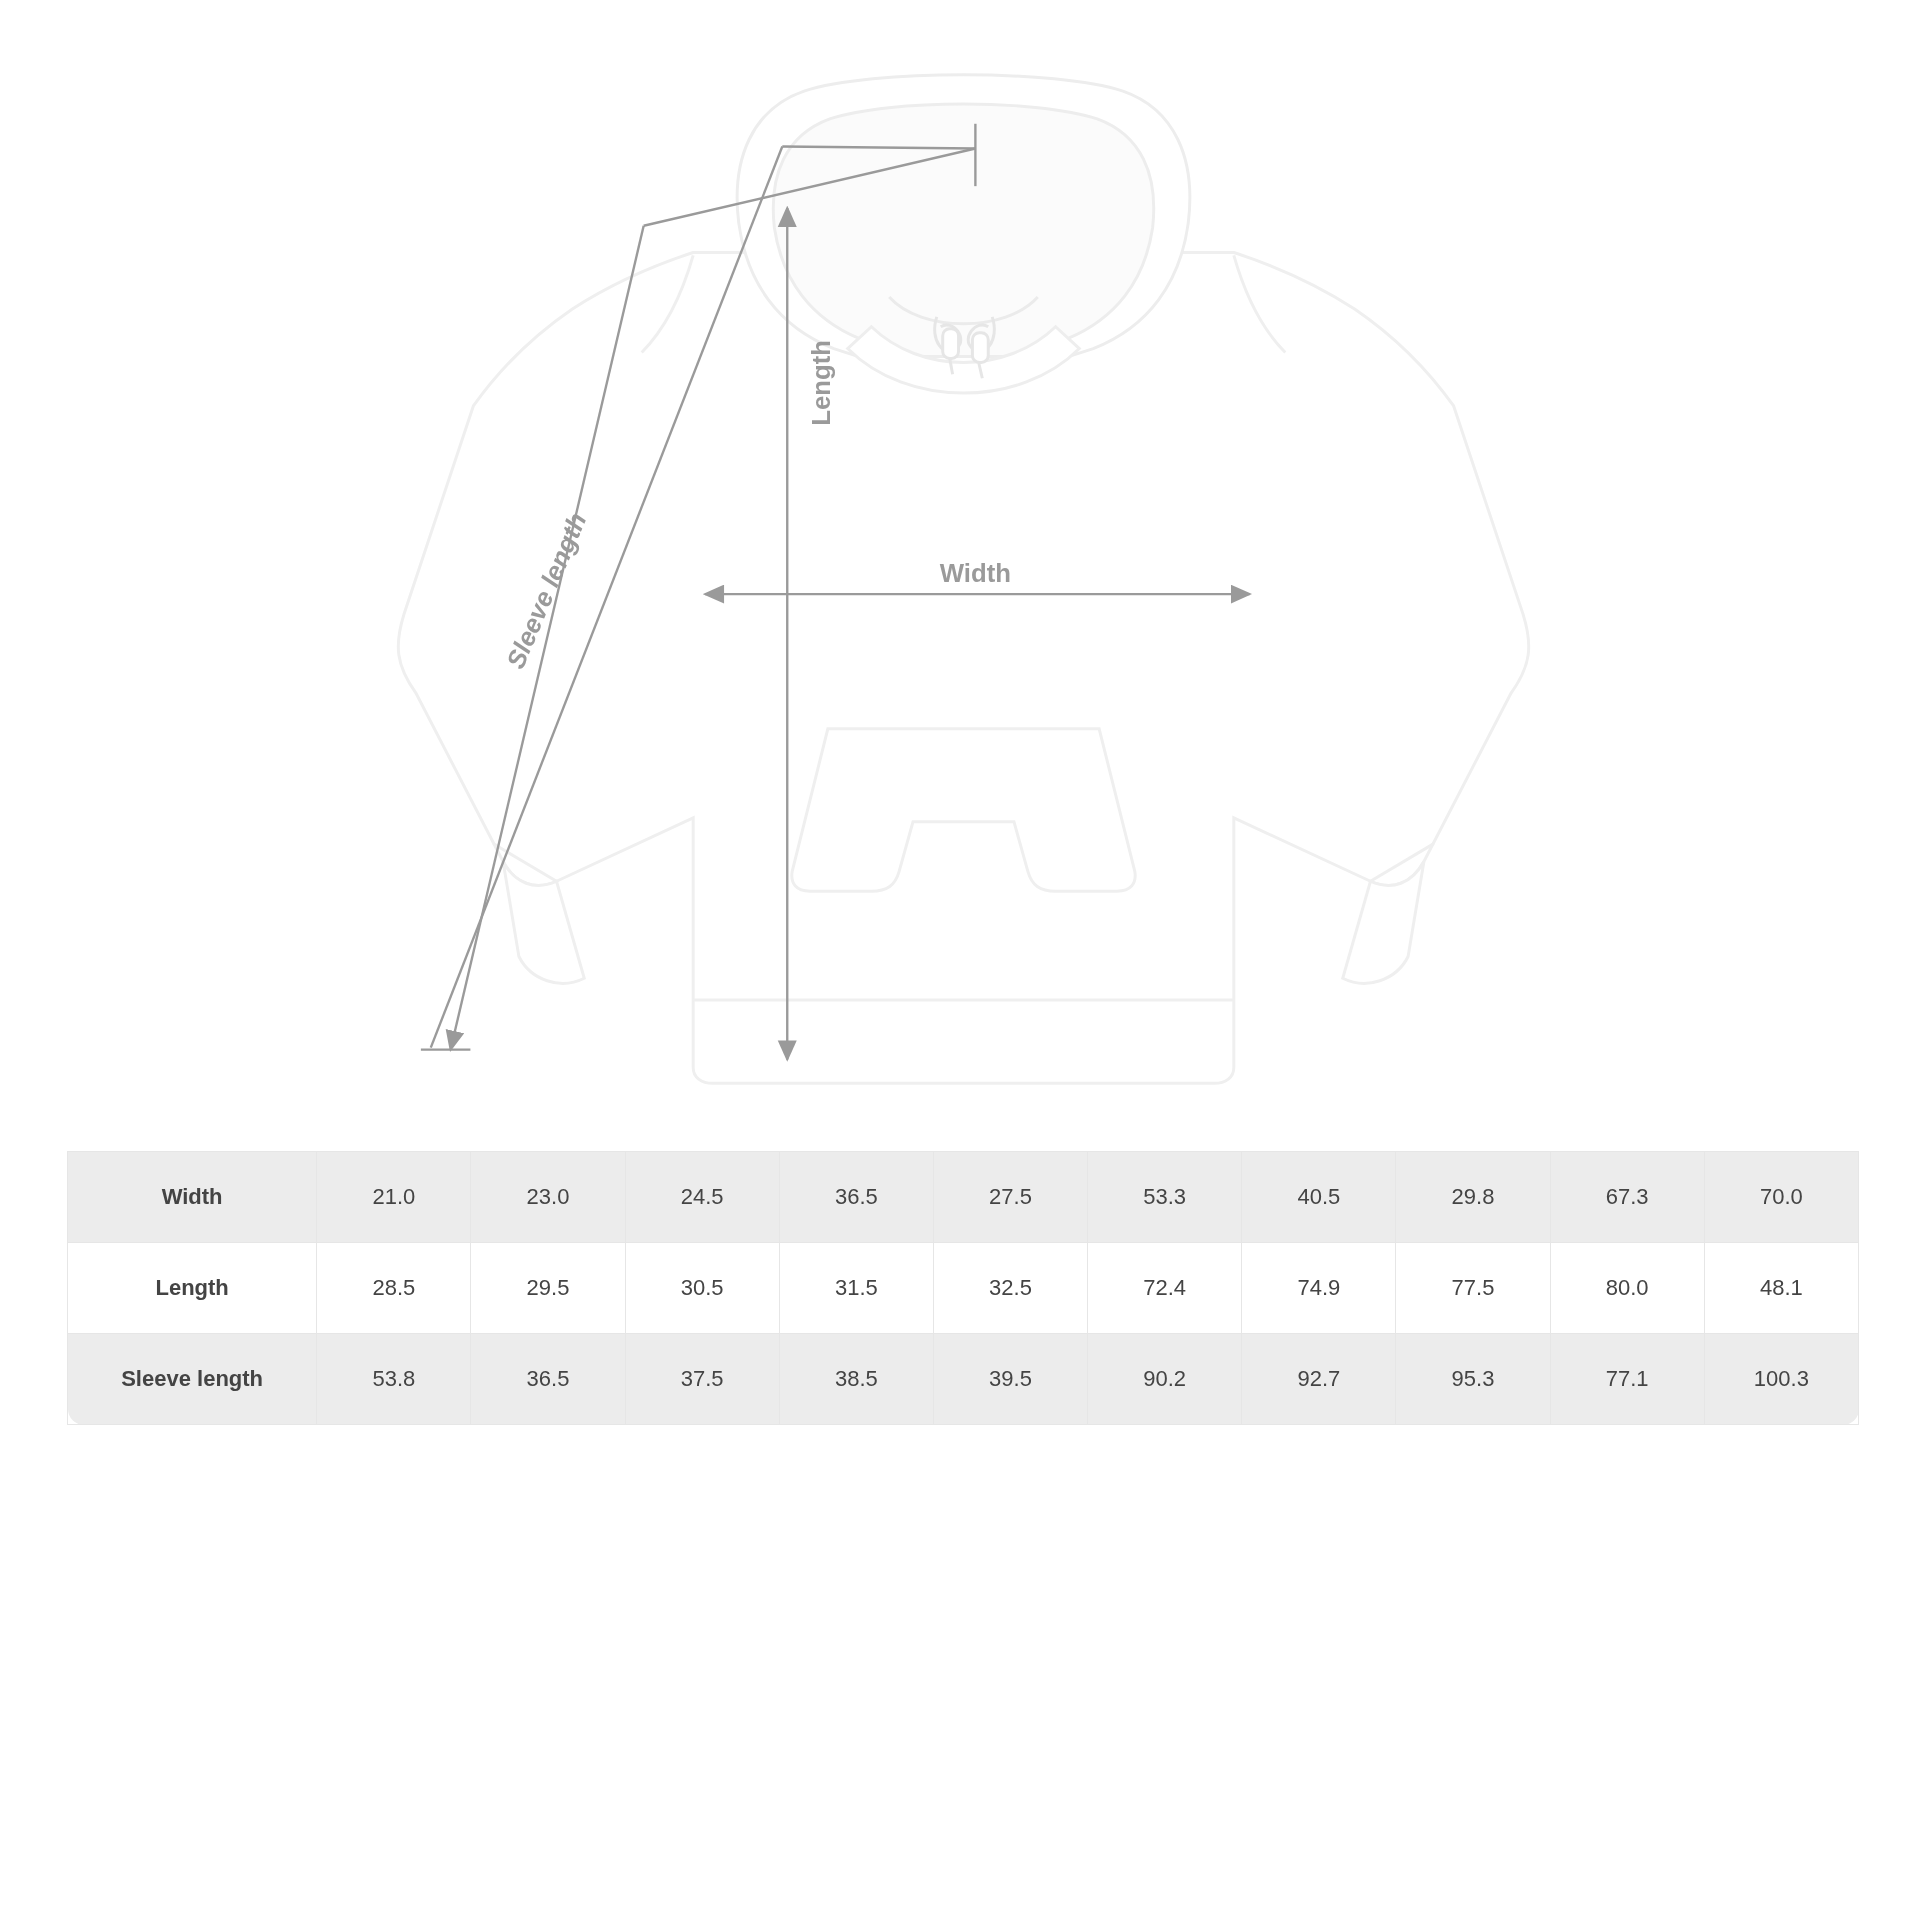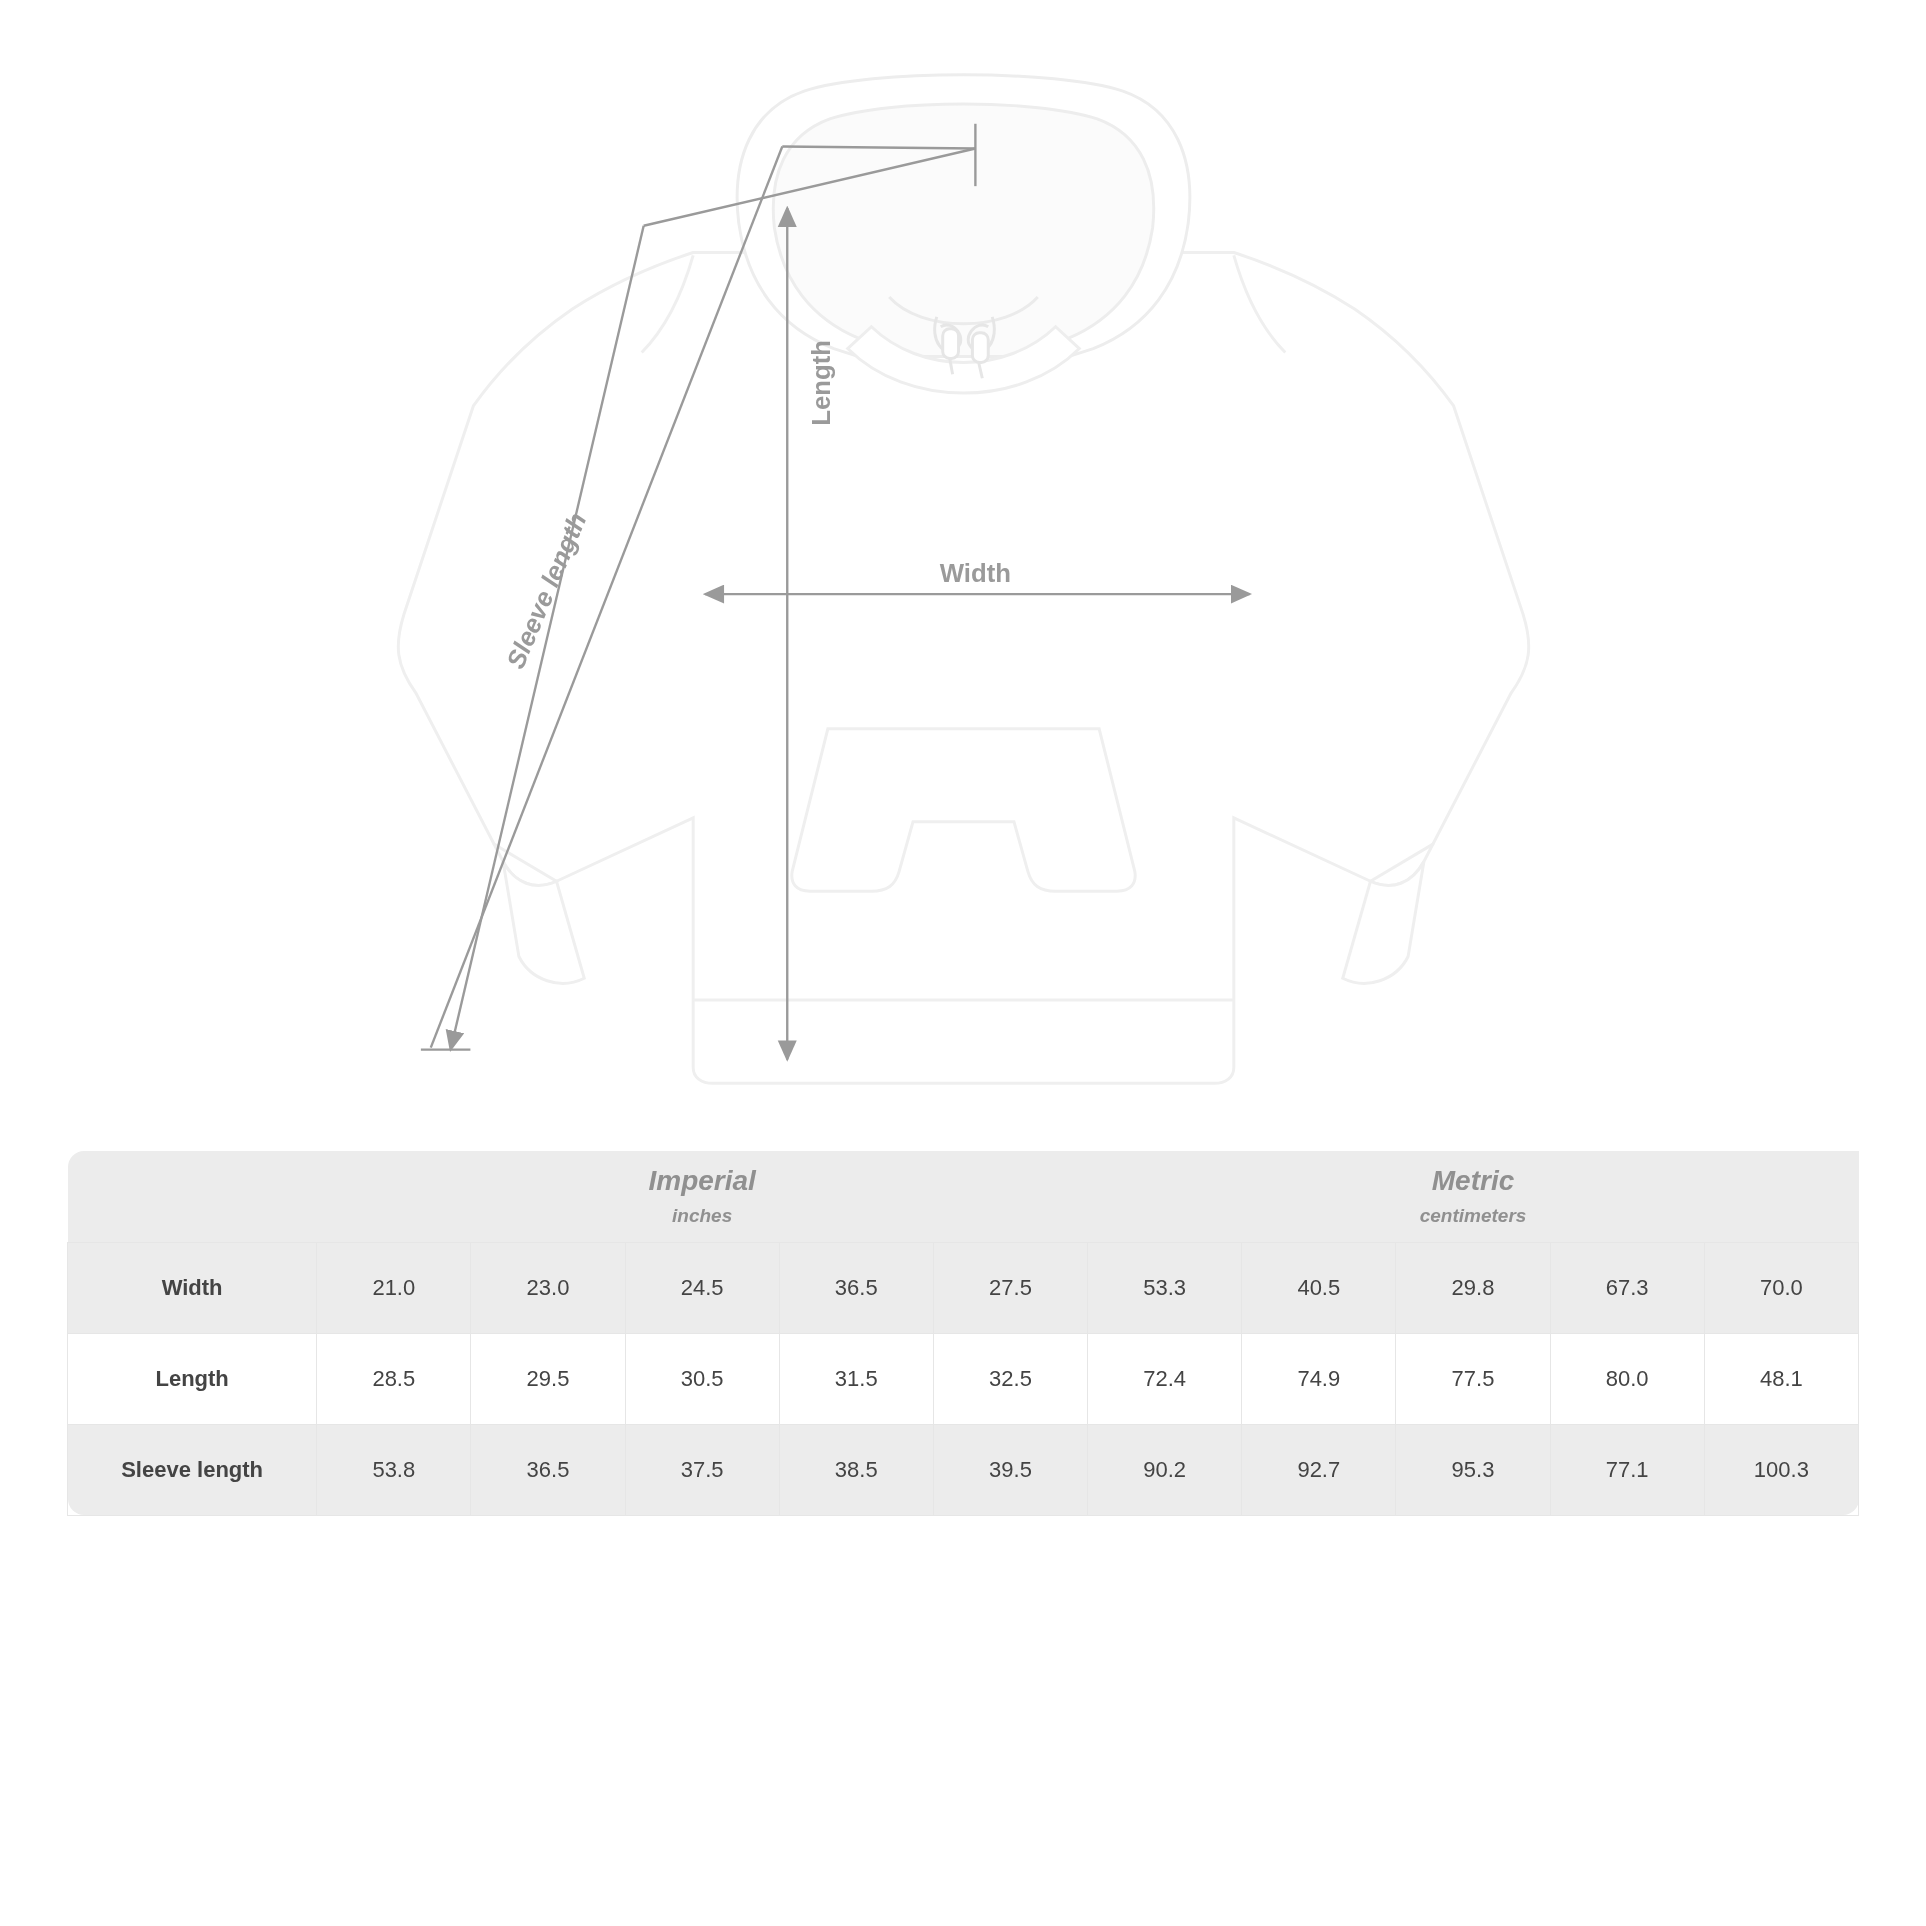--- a/index.html
+++ b/index.html
@@ -240,31 +240,20 @@
           <col class="data-col">
           <col class="data-col">
           <col class="data-col">
         <col class="data-col">
           <col class="data-col">
           <col class="data-col">
           <col class="data-col">
           <col class="data-col">
       </colgroup>
       <thead>
-        <tr>
-          <th class="unit-head blank"></th>
-          <th class="unit-head" colspan="5">
-            <span class="u-name">Imperial</span>
-            <span class="u-sub">inches</span>
-          </th>
-          <th class="unit-head" colspan="5">
-            <span class="u-name">Metric</span>
-            <span class="u-sub">centimeters</span>
-          </th>
-        </tr>
       </thead>
       <tbody>
         <tr class="row-shaded">
           <td class="rowlabel">Width</td>
           <td>21.0</td>
           <td>23.0</td>
           <td>24.5</td>
           <td>36.5</td>
           <td>27.5</td>
           <td>53.3</td>

